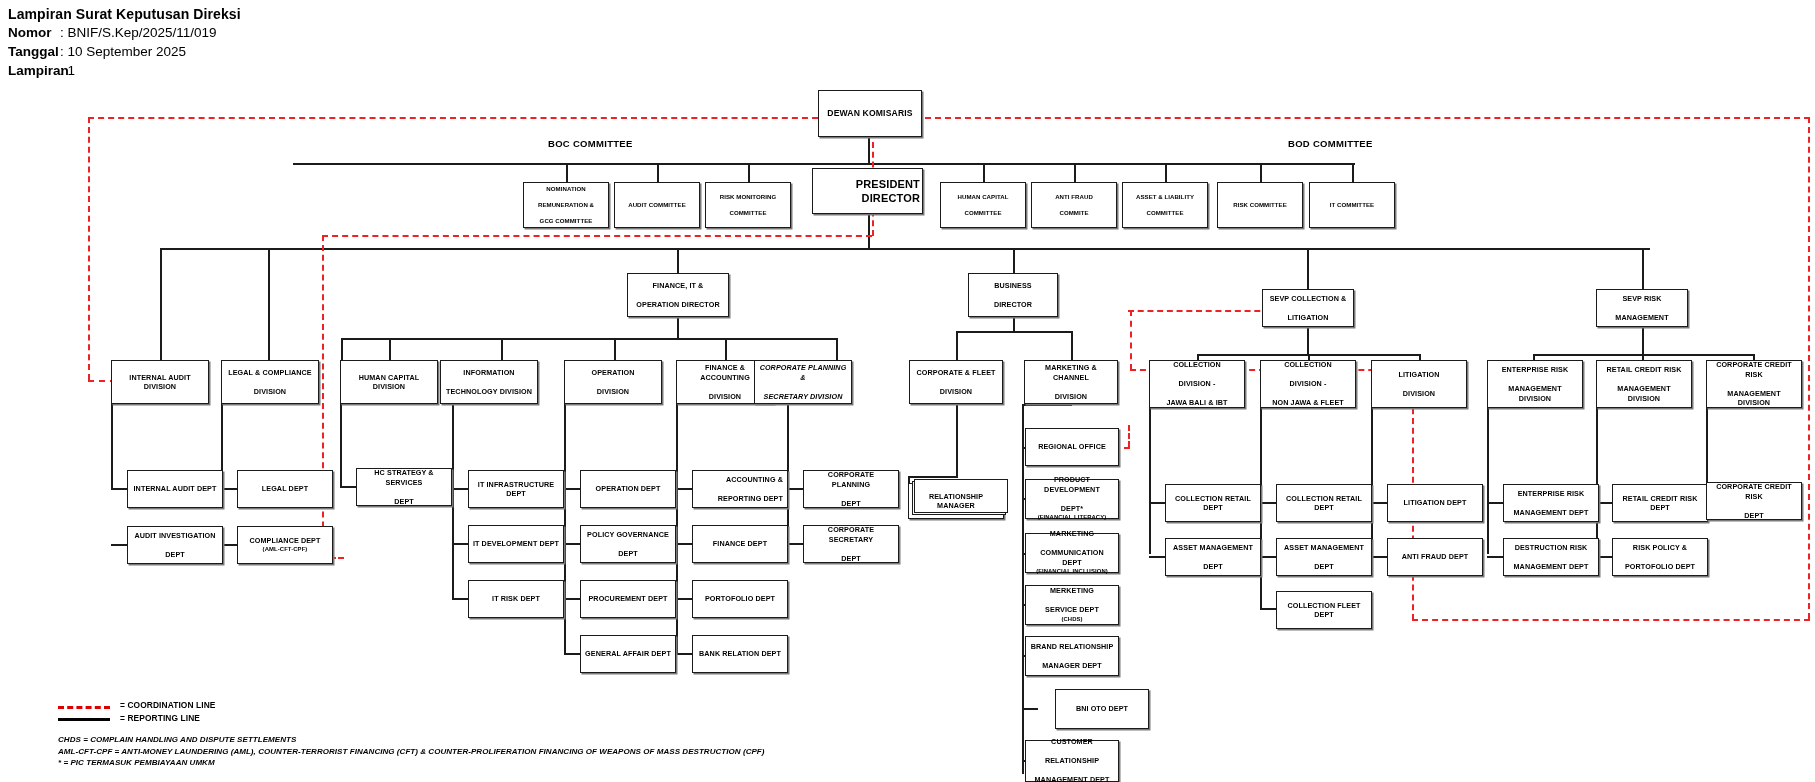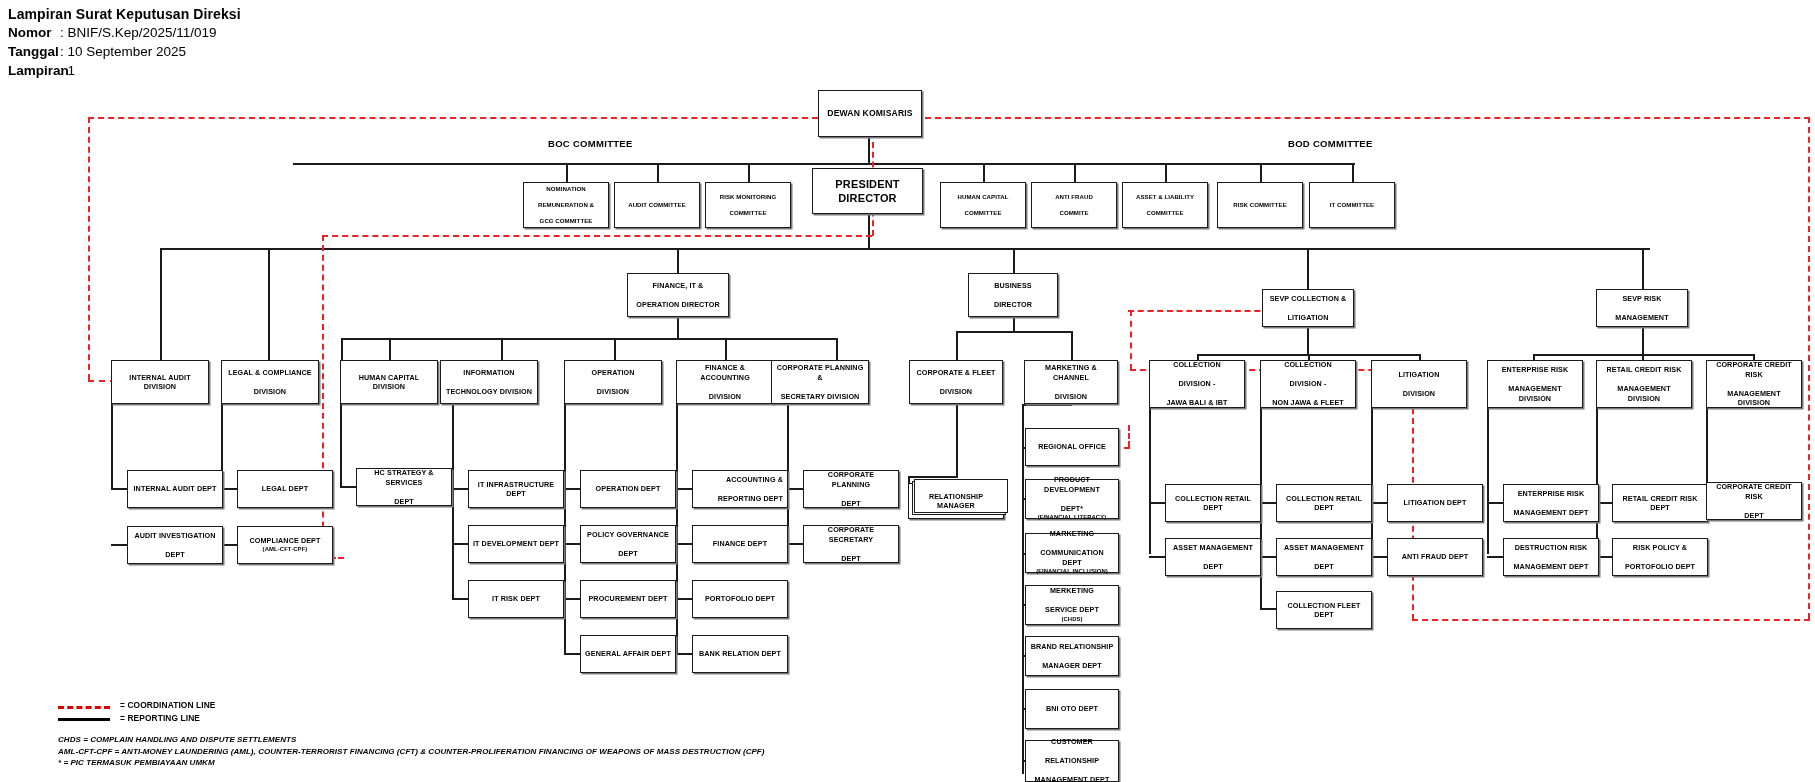--- a/index.html
+++ b/index.html
@@ -180,21 +180,21 @@
   <div class="ln lnv" style="left:160px; top:399px; height:1px;"></div>
   <div class="ln lnv" style="left:111px; top:399px; height:1px;"></div>
 
   <div class="cap" style="left:548px; top:138px;">BOC COMMITTEE</div>
   <div class="cap" style="left:1288px; top:138px;">BOD COMMITTEE</div>
 
   <div class="box" style="left:818px; top:90px; width:104px; height:47px;">
     <span class="t-mid">DEWAN KOMISARIS</span>
   </div>
 
-  <div class="box" style="left:812px; top:168px; width:111px; height:46px;">
+  <div class="box" style="left:812px; top:168px; width:111px; height:46px;text-align:right;">
     <span class="t-mid" style="font-size:11px; line-height:14px;">PRESIDENT DIRECTOR</span>
   </div>
 
   <div class="box" style="left:523px; top:182px; width:86px; height:46px;">
     <span class="t-xs">
       <span>NOMINATION</span><br>
       <span>REMUNERATION &amp;</span><br>
       <span>GCG COMMITTEE</span>
     </span>
   </div>
@@ -281,21 +281,21 @@
       <span>OPERATION</span><br>
       <span>DIVISION</span>
     </span>
   </div>
   <div class="box" style="left:676px; top:360px; width:98px; height:44px;">
     <span class="t-sm">
       <span>FINANCE &amp; ACCOUNTING</span><br>
       <span>DIVISION</span>
     </span>
   </div>
-  <div class="box" style="left:771px; top:360px; width:98px; height:44px;">
+  <div class="box" style="left:754px; top:360px; width:98px; height:44px;font-style:italic;">
     <span class="t-sm">
       <span>CORPORATE PLANNING &amp;</span><br>
       <span>SECRETARY DIVISION</span>
     </span>
   </div>
   <div class="box" style="left:909px; top:360px; width:94px; height:44px;">
     <span class="t-sm">
       <span>CORPORATE &amp; FLEET</span><br>
       <span>DIVISION</span>
     </span>
@@ -524,21 +524,21 @@
       <span>SERVICE DEPT</span>
       <span class="sub">(CHDS)</span>
     </span>
   </div>
   <div class="box" style="left:1025px; top:636px; width:94px; height:40px;">
     <span class="t-sm">
       <span>BRAND RELATIONSHIP</span><br>
       <span>MANAGER DEPT</span>
     </span>
   </div>
-  <div class="box" style="left:1025px; top:689px; width:94px; height:40px;">
+  <div class="box" style="left:1055px; top:689px; width:94px; height:40px;">
     <span class="t-sm">BNI OTO DEPT</span>
   </div>
   <div class="box" style="left:1025px; top:740px; width:94px; height:42px;">
     <span class="t-sm">
       <span>CUSTOMER</span><br>
       <span>RELATIONSHIP</span><br>
       <span>MANAGEMENT DEPT</span>
     </span>
   </div>
 

